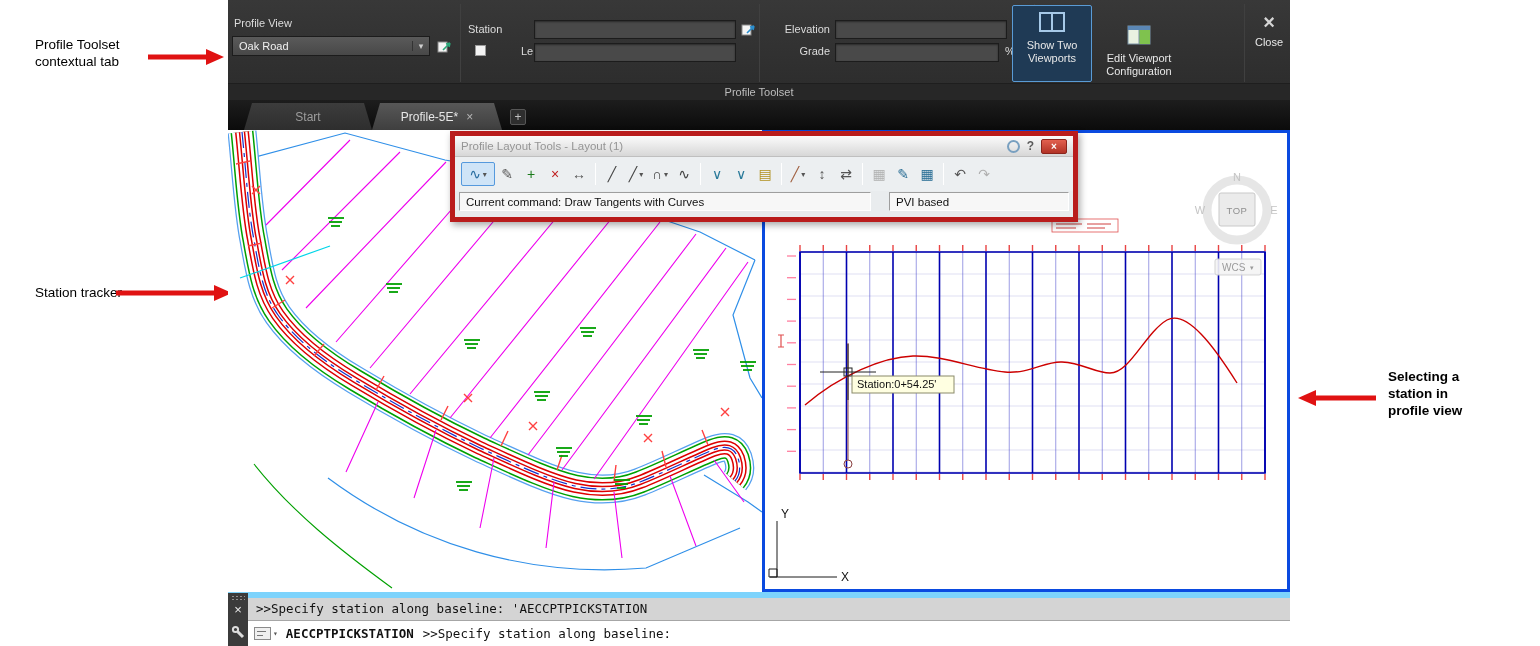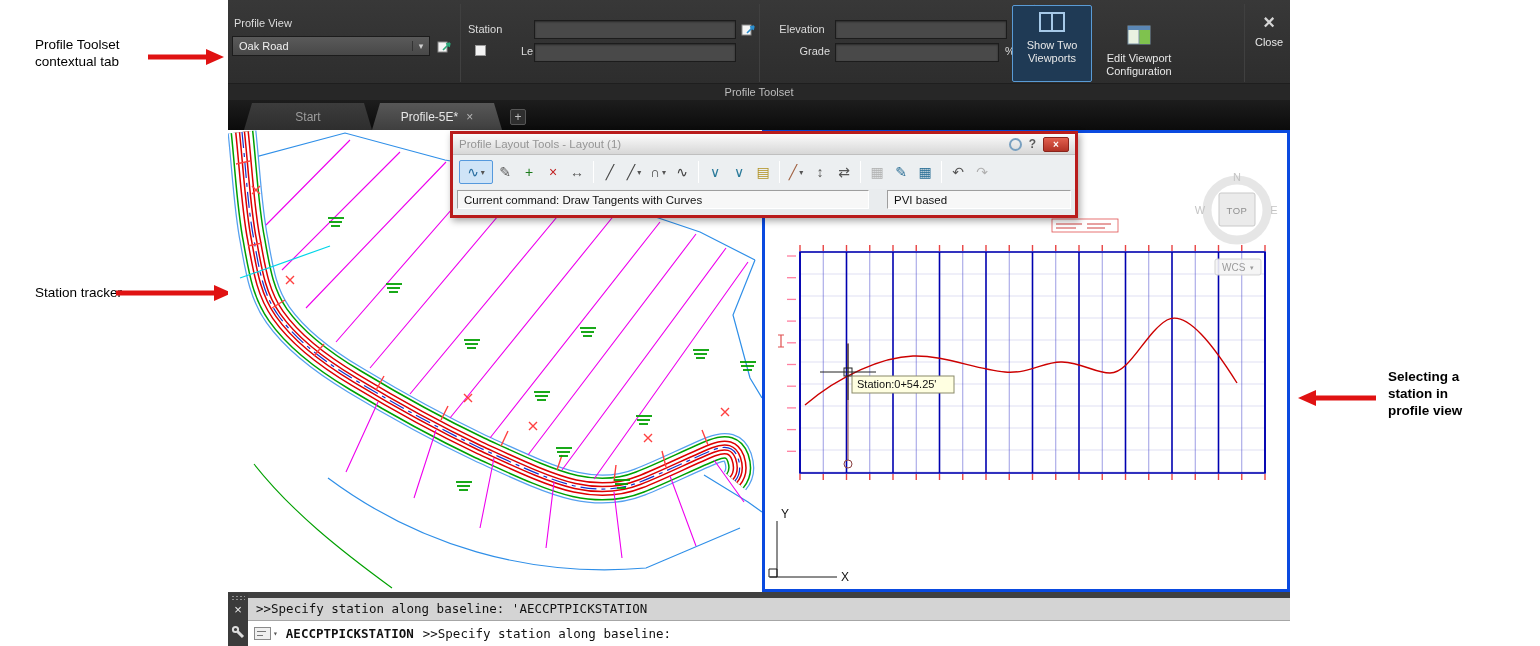--- a/index.html
+++ b/index.html
@@ -8,21 +8,21 @@
           font-family:"Liberation Sans",sans-serif; overflow:hidden; }
 
   
   .ann { position:absolute; color:#000; font-size:13.5px; line-height:17px; }
   .ann1 { left:35px; top:36px; width:118px; }
   .ann2 { left:35px; top:284px; width:120px; }
   .ann3 { left:1388px; top:368px; width:92px;font-weight:bold; }
   .arrow { position:absolute; }
 
   
-  .app { position:absolute; left:228px; top:0; width:1062px; height:646px; background:#404040; }
+  .app { position:absolute; left:228px; top:0; width:1062px; height:646px; background:#7dd3fc; }
 
   
   .ribbon { position:absolute; left:0; top:0; width:1062px; height:100px;
             background:linear-gradient(#383838,#2b2b2b); }
   .panel-strip { position:absolute; left:0; bottom:0; width:100%; height:17px;
                  background:#272727; border-top:1px solid #1e1e1e; color:#bdbdbd;
                  font-size:11px; text-align:center; line-height:16px; }
   .rb-label { position:absolute; color:#dcdcdc; font-size:11px; line-height:13px; }
   .rb-input { position:absolute; background:#494949; border:1px solid #1c1c1c;
               box-shadow:inset 0 1px 2px rgba(0,0,0,.45); }
@@ -44,21 +44,21 @@
   .pv-dd { left:4px; top:36px; width:198px; height:20px; }
   .pv-pick { left:209px; top:39px; }
   .sep1 { left:232px; } .sep2 { left:531px; } .sep3 { left:806px; } .sep4 { left:1016px; }
   .st-label { left:240px; top:23px; }
   .st-input { left:306px; top:20px; width:202px; height:19px; }
   .st-pick { left:513px; top:22px; }
   .len-cb { position:absolute; left:247px; top:45px; width:11px; height:11px;
             background:#f2f2f2; border:1px solid #9a9a9a; }
   .len-label { left:263px; top:45px;padding-left:30px; }
   .len-input { left:306px; top:43px; width:202px; height:19px; }
-  .el-label { left:546px; top:23px; width:56px; text-align:center; }
+  .el-label { left:546px; top:23px; width:56px; text-align:right; }
   .el-input { left:607px; top:20px; width:172px; height:19px; }
   .el-pick { left:784px; top:22px; }
   .gr-label { left:546px; top:45px; width:56px; text-align:right; }
   .gr-input { left:607px; top:43px; width:164px; height:19px; }
   .gr-pct { left:777px; top:45px; }
   .btn-stv { left:784px; top:5px; width:80px; height:77px; }
   .btn-evc { left:874px; top:18px; width:74px; height:77px; }
   .btn-stk { left:951px; top:5px; width:60px; height:77px; }
   .btn-x   { left:1021px; top:5px; width:40px; height:77px; }
   .x-glyph { font-size:20px; color:#d5d5d5; line-height:22px; font-weight:bold; }
@@ -76,21 +76,21 @@
               background:#2e2e2e; border:1px solid #565656; color:#c0c0c0;
               font-size:12px; line-height:14px; text-align:center; border-radius:2px; }
 
   
   .vp-left { position:absolute; left:0; top:130px; width:534px; height:462px; background:#fff; }
   .vp-right { position:absolute; left:534px; top:130px; width:528px; height:462px;
               background:#fff; border:3px solid #0a4ae0; }
 
   
   .palette { position:absolute; left:222px; top:131px; width:628px;
-             border:3px solid #b91c1c; background:#e9ecee;
+             border:5px solid #b91c1c; background:#e9ecee;
              box-shadow:2px 3px 7px rgba(0,0,0,.35); z-index:10; }
   .pal-title { height:21px; background:linear-gradient(#fbfbfb,#d7d7d7);
                border-bottom:1px solid #bfbfbf; display:flex; align-items:center;
                padding:0 6px; }
   .pal-title-text { color:#959595; font-size:11.5px; flex:1; }
   .pal-circle { width:13px; height:13px; border:2px solid #79a0c0; border-radius:50%; margin-right:7px; }
   .pal-help { color:#5a5a5a; font-weight:bold; font-size:12px; margin-right:7px; }
   .pal-close { width:26px; height:15px; background:linear-gradient(#e2604f,#b23326);
                border:1px solid #8a241c; border-radius:2px; color:#fff; font-size:10px;
                font-weight:bold; text-align:center; line-height:13px; }

